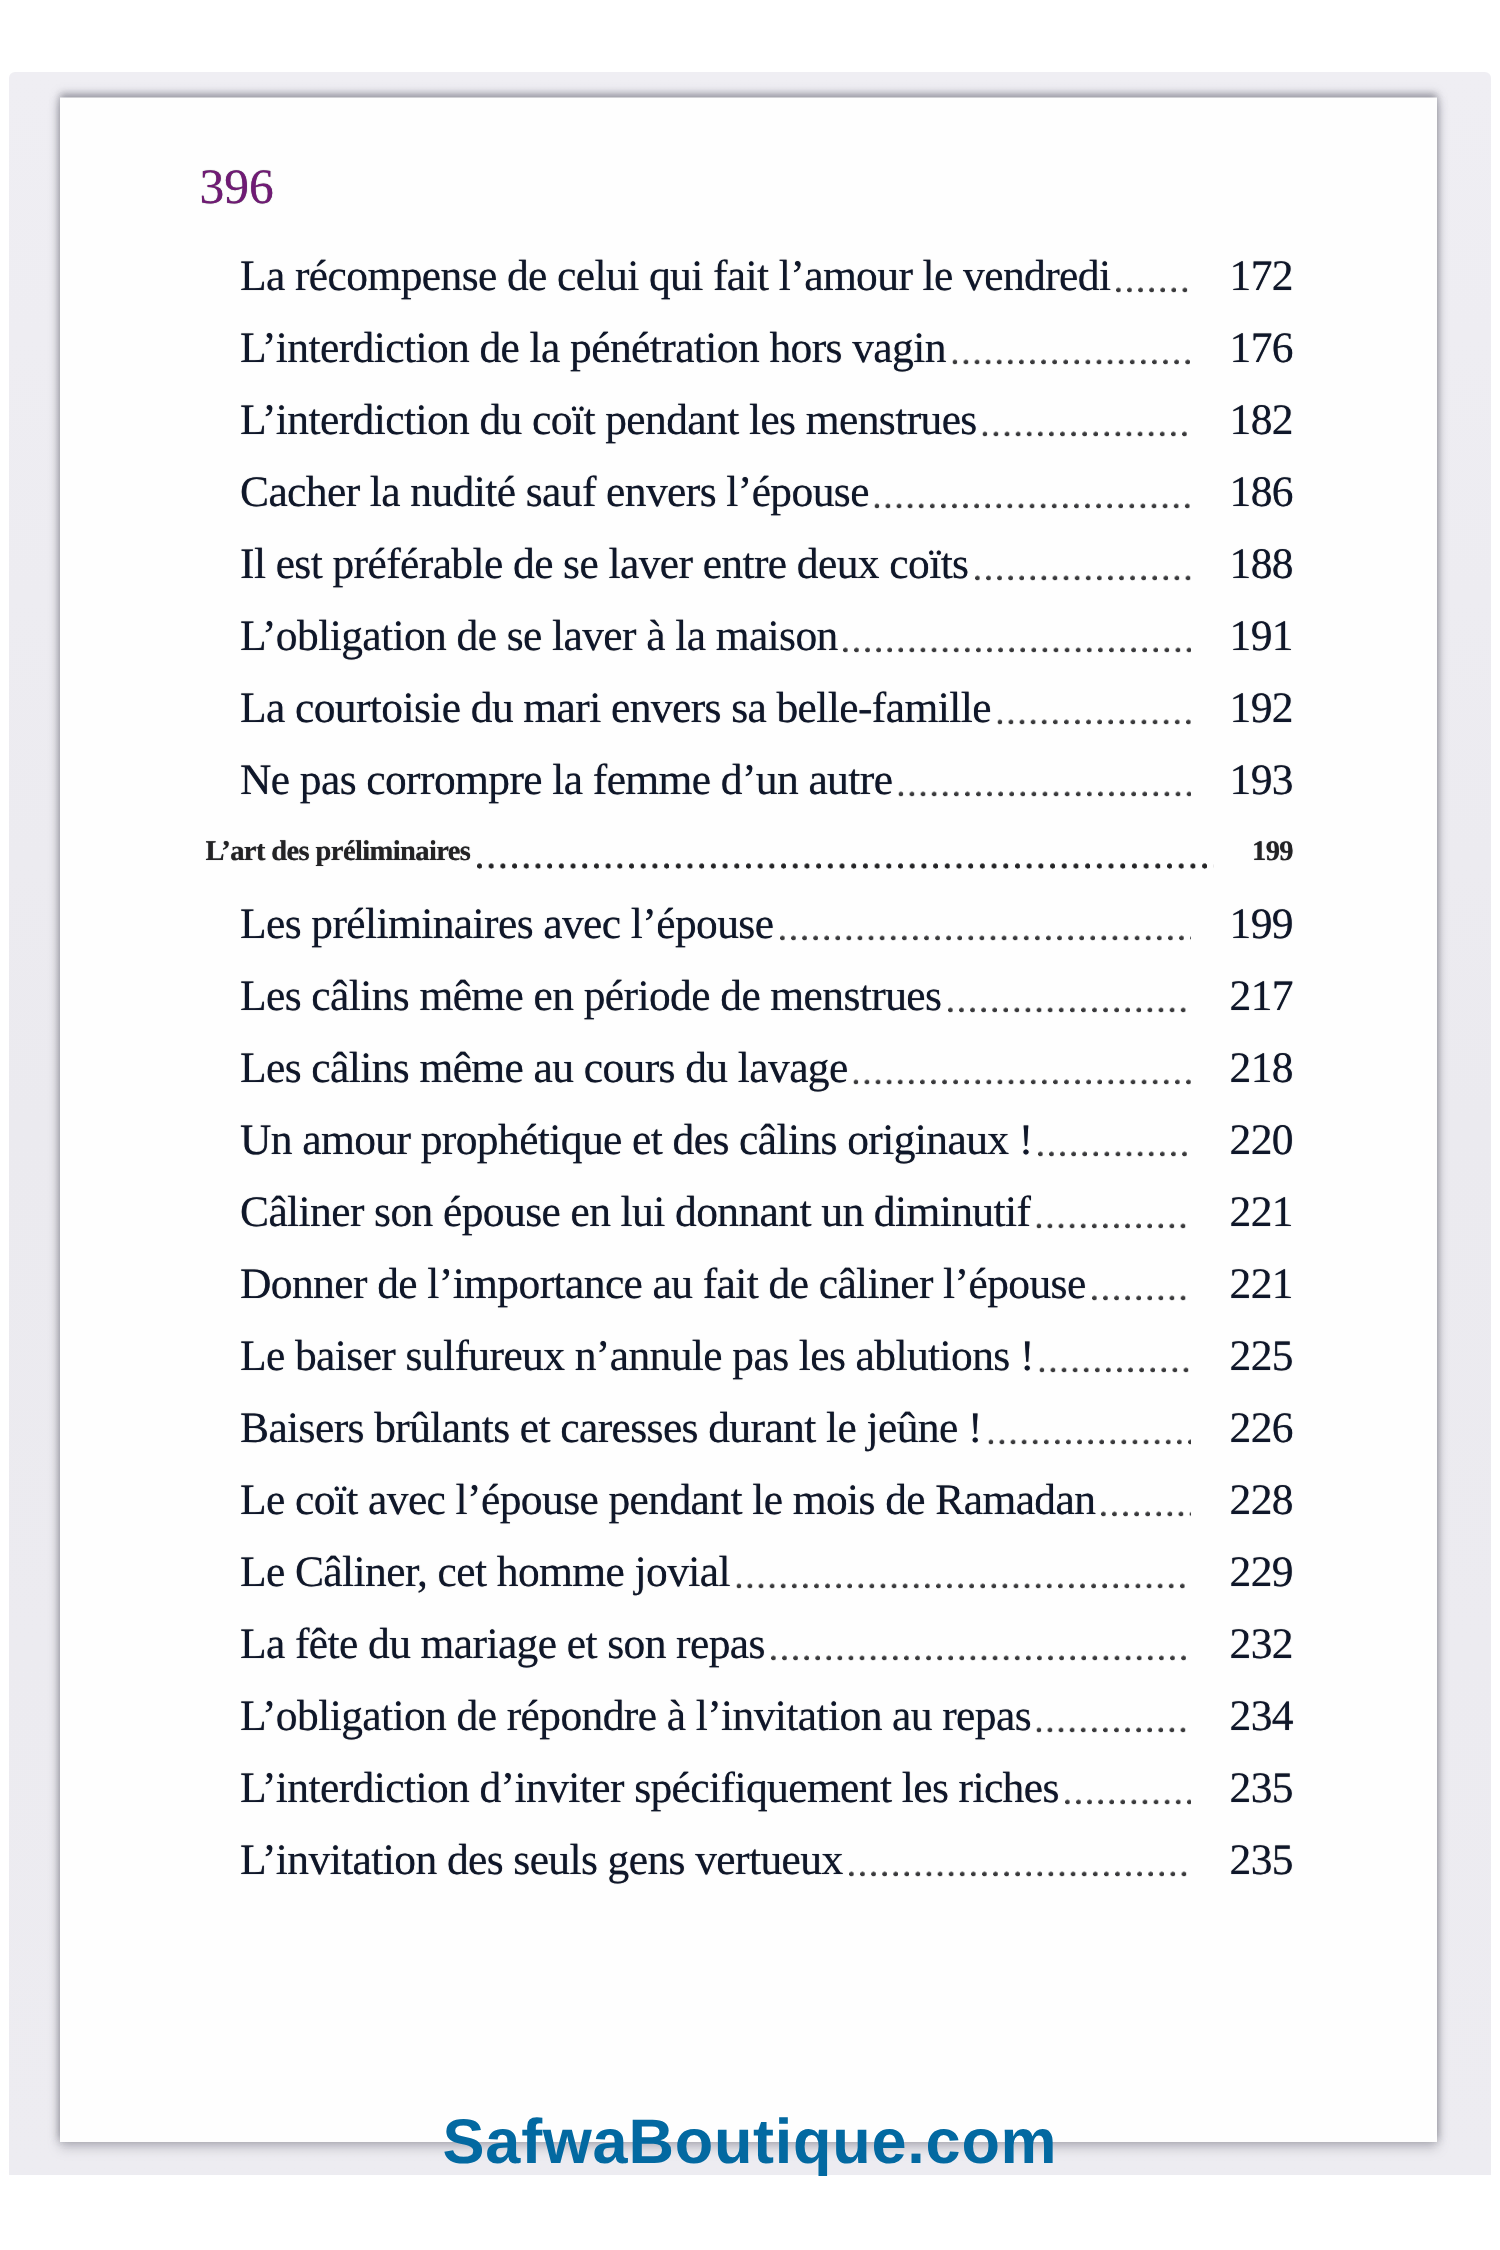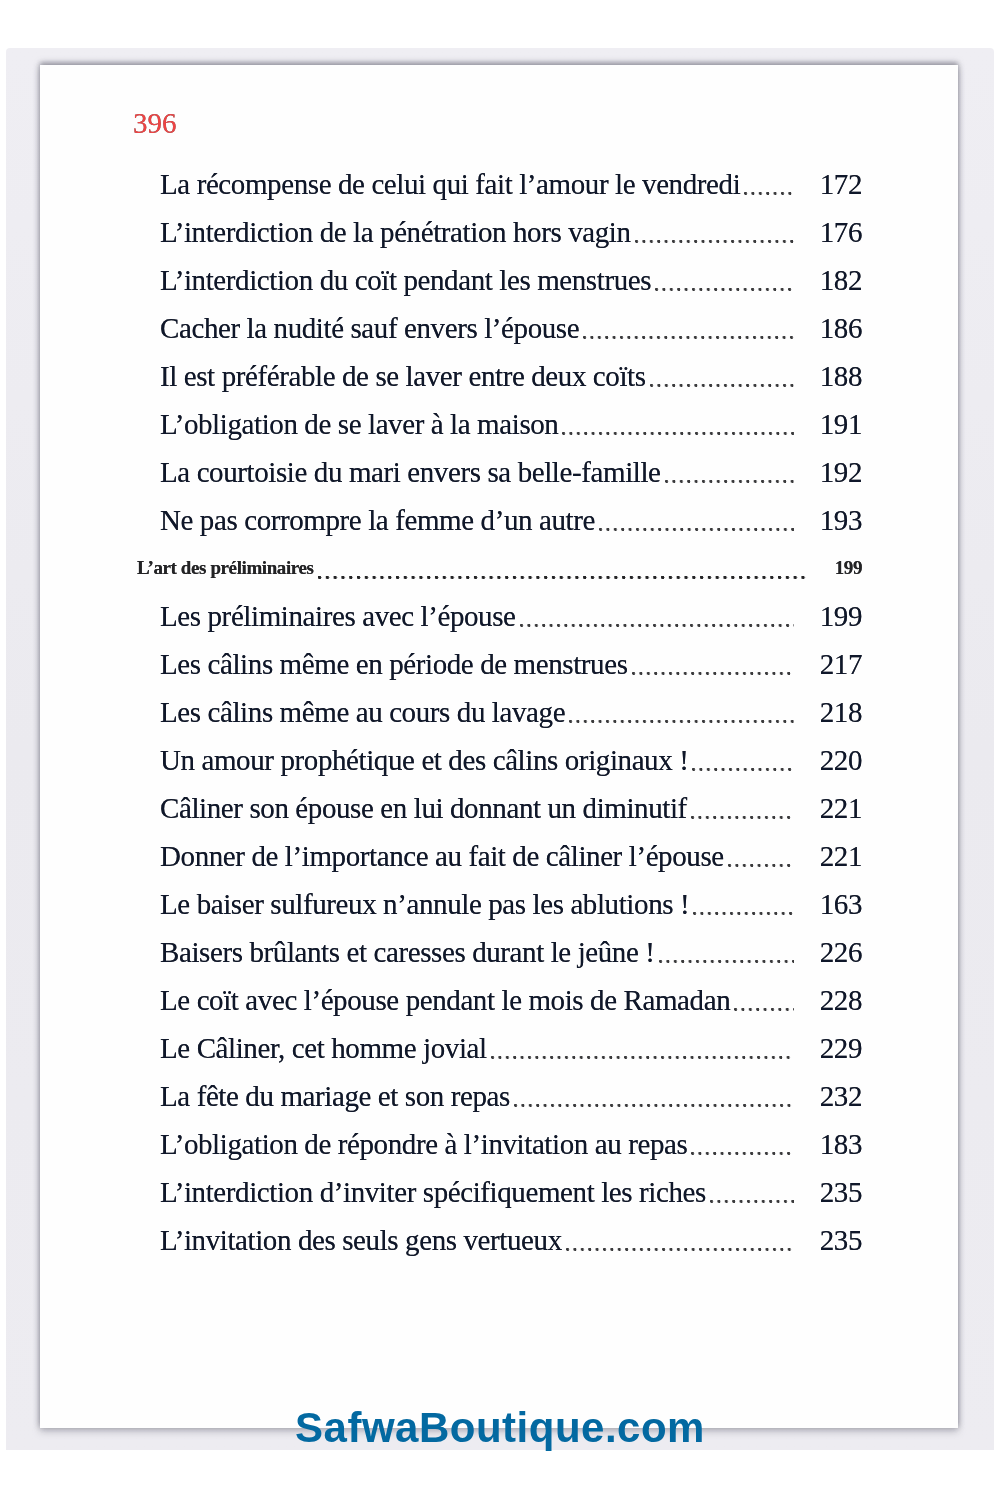--- a/index.html
+++ b/index.html
@@ -36,22 +36,22 @@
     box-shadow:
       0 -3px 5px rgba(105, 105, 118, 0.55),
       0 4px 7px rgba(125, 125, 138, 0.40),
       2px 0 5px rgba(150, 150, 160, 0.22),
       -2px 0 5px rgba(150, 150, 160, 0.22);
   }
   .folio {
     position: absolute;
     left: 93px;
     top: 42px;
-    font-size: 29px;
-    color: #ef4444;
+    font-size: 33px;
+    color: #701a75;
     text-shadow: 0 0 0.5px rgba(43, 43, 45, 0.8);
   }
   .toc {
     position: absolute;
     left: 97px;
     top: 95px;
     width: 725px;
   }
   .toc-row {
     display: flex;
@@ -205,21 +205,21 @@
 
   <div class="toc-row">
     <span class="toc-title">Donner de l’importance au fait de câliner l’épouse</span>
     <span class="toc-leader"></span>
     <span class="toc-page">221</span>
   </div>
 
   <div class="toc-row">
     <span class="toc-title">Le baiser sulfureux n’annule pas les ablutions !</span>
     <span class="toc-leader"></span>
-    <span class="toc-page">163</span>
+    <span class="toc-page">225</span>
   </div>
 
   <div class="toc-row">
     <span class="toc-title">Baisers brûlants et caresses durant le jeûne !</span>
     <span class="toc-leader"></span>
     <span class="toc-page">226</span>
   </div>
 
   <div class="toc-row">
     <span class="toc-title">Le coït avec l’épouse pendant le mois de Ramadan</span>
@@ -235,21 +235,21 @@
 
   <div class="toc-row">
     <span class="toc-title">La fête du mariage et son repas</span>
     <span class="toc-leader"></span>
     <span class="toc-page">232</span>
   </div>
 
   <div class="toc-row">
     <span class="toc-title">L’obligation de répondre à l’invitation au repas</span>
     <span class="toc-leader"></span>
-    <span class="toc-page">183</span>
+    <span class="toc-page">234</span>
   </div>
 
   <div class="toc-row">
     <span class="toc-title">L’interdiction d’inviter spécifiquement les riches</span>
     <span class="toc-leader"></span>
     <span class="toc-page">235</span>
   </div>
 
   <div class="toc-row">
     <span class="toc-title">L’invitation des seuls gens vertueux</span>

